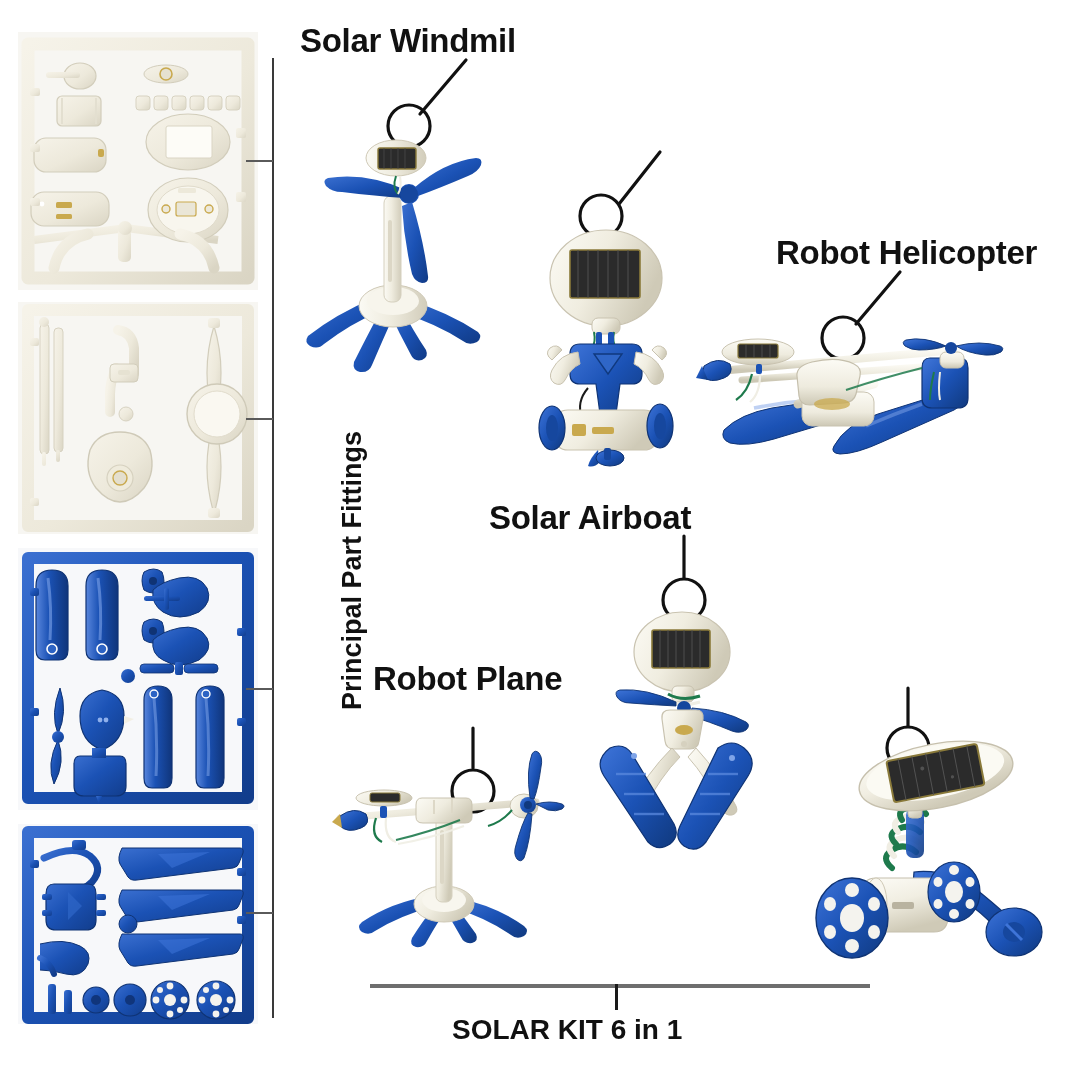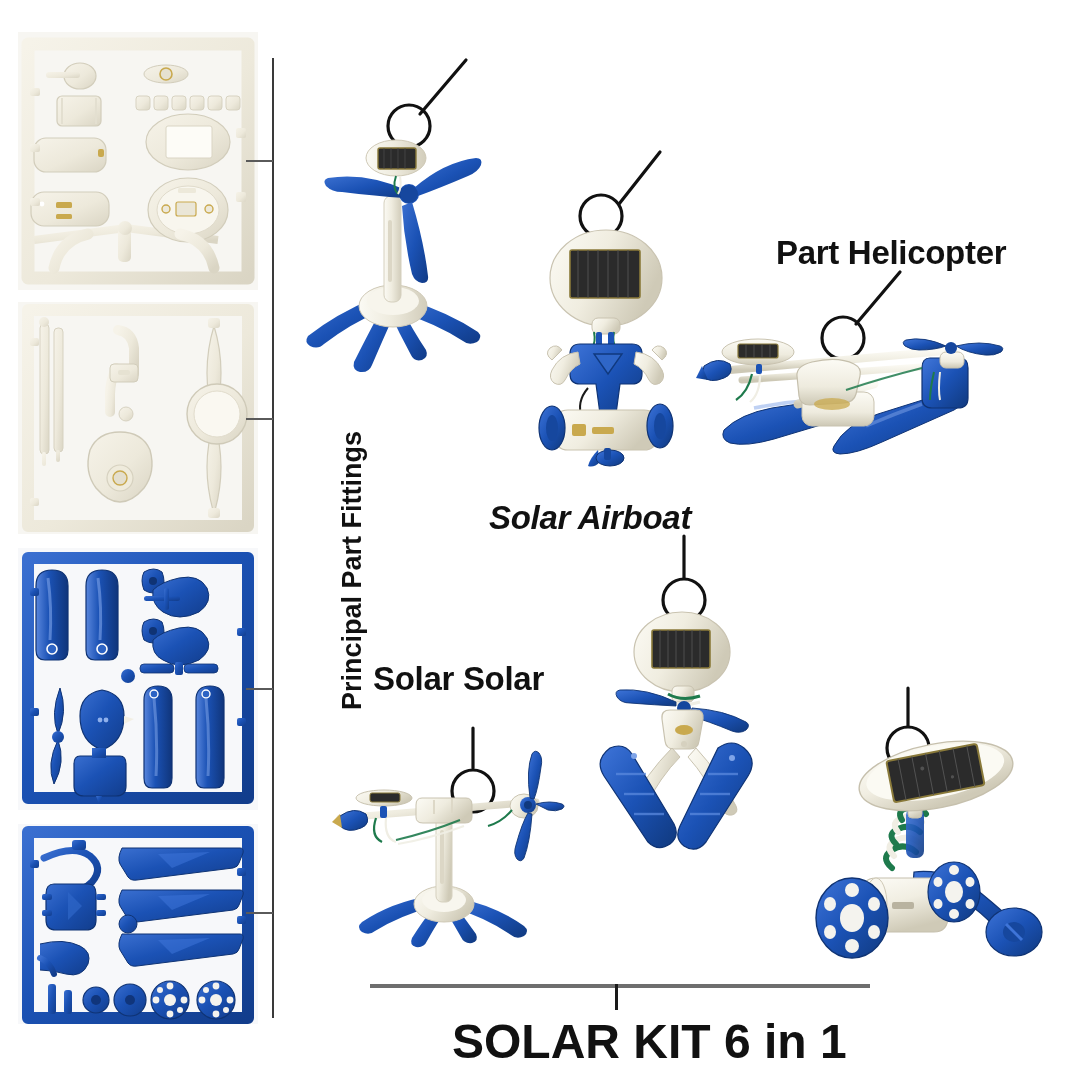--- a/index.html
+++ b/index.html
@@ -18,21 +18,21 @@
     font-weight:bold;
     color:#111111;
     letter-spacing:-0.3px;
     white-space:nowrap;
     font-size:30px;
   }
   .label.big{font-size:33px;}
   .title-main{
     position:absolute;
     font-weight:bold;color:#111111;
-    font-size:48px;letter-spacing:0px;white-space:nowrap;
+    font-size:28px;letter-spacing:0px;white-space:nowrap;
   }
   .vert-label{
     position:absolute;
     font-weight:bold;color:#111111;
     font-size:27px;white-space:nowrap;
     transform-origin:0 0;
     transform:rotate(-90deg);
   }
 
   
@@ -322,20 +322,21 @@
 
   <div class="divider" style="left:272px;top:58px;width:2px;height:960px;"></div>
 
   <div class="tick" style="left:246px;top:160px;width:27px;"></div>
   <div class="tick" style="left:246px;top:418px;width:27px;"></div>
   <div class="tick" style="left:246px;top:688px;width:27px;"></div>
   <div class="tick" style="left:246px;top:912px;width:27px;"></div>
 
   <div class="vert-label" style="left:337px;top:710px;">Principal Part Fittings</div>
 
+  <div class="label big" style="left:300px;top:22px;">Solar Windmil</div>
   <div class="callout" style="left:380px;top:56px;width:120px;height:110px;">
     <svg width="120" height="110" viewBox="0 0 120 110">
       <path d="M86 4 L40 58" stroke="#111111" stroke-width="3.2" fill="none" stroke-linecap="round"></path>
       <circle cx="29" cy="70" r="21" fill="none" stroke="#111111" stroke-width="3.2"></circle>
     </svg>
   </div>
   <div class="product" style="left:296px;top:120px;width:200px;height:260px;">
     <svg width="200" height="260" viewBox="0 0 200 260">
       <defs>
         <linearGradient id="wBlue" x1="0" y1="0" x2="1" y2="1">
@@ -438,21 +439,21 @@
       <ellipse cx="30" cy="216" rx="6" ry="13" fill="#16479E"></ellipse>
       <ellipse cx="138" cy="214" rx="13" ry="22" fill="url(#rBlue)" stroke="#0F3374" stroke-width="1.2"></ellipse>
       <ellipse cx="138" cy="214" rx="6" ry="13" fill="#16479E"></ellipse>
 
       <path d="M76 238 q-8 8 -10 16 q6 2 12 -4 z" fill="url(#rBlue)"></path>
       <ellipse cx="88" cy="246" rx="14" ry="8" fill="url(#rBlue)" stroke="#0F3374" stroke-width="1"></ellipse>
       <rect x="82" y="236" width="7" height="12" rx="2" fill="#16479E"></rect>
     </svg>
   </div>
 
-  <div class="label big" style="left:776px;top:234px;">Part Helicopter</div>
+  <div class="label big" style="left:776px;top:234px;">Robot Helicopter</div>
   <div class="callout" style="left:818px;top:268px;width:130px;height:100px;">
     <svg width="130" height="100" viewBox="0 0 130 100">
       <path d="M82 4 L38 56" stroke="#111111" stroke-width="3.2" fill="none" stroke-linecap="round"></path>
       <circle cx="25" cy="70" r="21" fill="none" stroke="#111111" stroke-width="3.2"></circle>
     </svg>
   </div>
   <div class="product" style="left:694px;top:322px;width:320px;height:140px;">
     <svg width="320" height="140" viewBox="0 0 320 140">
       <defs>
         <linearGradient id="hCream" x1="0" y1="0" x2="0" y2="1">
@@ -501,21 +502,21 @@
 
       <path d="M252 24 q-22 -10 -40 -6 q-5 2 -1 6 q6 4 14 4 q16 0 27 -4 z" fill="url(#hBlue)" stroke="#0F3374" stroke-width="0.9"></path>
       <path d="M262 24 q24 -6 44 0 q5 2 1 6 q-7 4 -16 3 q-18 -2 -29 -9 z" fill="url(#hBlue)" stroke="#0F3374" stroke-width="0.9"></path>
       <circle cx="257" cy="26" r="6" fill="#16479E"></circle>
       <path d="M240 50 q-4 18 -4 28" stroke="#1E7A4C" stroke-width="2" fill="none"></path>
       <path d="M246 50 q-2 18 0 28" stroke="#F0EEE4" stroke-width="2" fill="none"></path>
       <path d="M228 46 q-40 10 -76 22" stroke="#1E7A4C" stroke-width="2" fill="none" opacity="0.85"></path>
     </svg>
   </div>
 
-  <div class="label big" style="left:489px;top:499px;font-style:italic;">Solar Airboat</div>
+  <div class="label big" style="left:489px;top:499px;">Solar Airboat</div>
   <div class="callout" style="left:660px;top:534px;width:70px;height:100px;">
     <svg width="70" height="100" viewBox="0 0 70 100">
       <path d="M24 2 L24 44" stroke="#111111" stroke-width="3.2" fill="none" stroke-linecap="round"></path>
       <circle cx="24" cy="66" r="21" fill="none" stroke="#111111" stroke-width="3.2"></circle>
     </svg>
   </div>
   <div class="product" style="left:572px;top:598px;width:226px;height:258px;">
     <svg width="226" height="258" viewBox="0 0 226 258">
       <defs>
         <linearGradient id="aCream" x1="0" y1="0" x2="1" y2="0.4">
@@ -567,21 +568,21 @@
       <g stroke="#5A89DE" stroke-width="2.4" opacity="0.75">
         <path d="M136 176 l30 0"></path>
           <path d="M128 196 l30 0"></path>
           <path d="M118 216 l30 0"></path>
       </g>
       <circle cx="62" cy="158" r="3" fill="#7FA4E8"></circle>
       <circle cx="160" cy="160" r="3" fill="#7FA4E8"></circle>
     </svg>
   </div>
 
-  <div class="label big" style="left:373px;top:660px;">Solar Solar</div>
+  <div class="label big" style="left:373px;top:660px;">Robot Plane</div>
   <div class="callout" style="left:450px;top:726px;width:70px;height:100px;">
     <svg width="70" height="100" viewBox="0 0 70 100">
       <path d="M23 2 L23 42" stroke="#111111" stroke-width="3.2" fill="none" stroke-linecap="round"></path>
       <circle cx="23" cy="65" r="21" fill="none" stroke="#111111" stroke-width="3.2"></circle>
     </svg>
   </div>
   <div class="product" style="left:322px;top:744px;width:250px;height:200px;">
     <svg width="250" height="200" viewBox="0 0 250 200">
       <defs>
         <linearGradient id="pCream" x1="0" y1="0" x2="1" y2="0.5">

